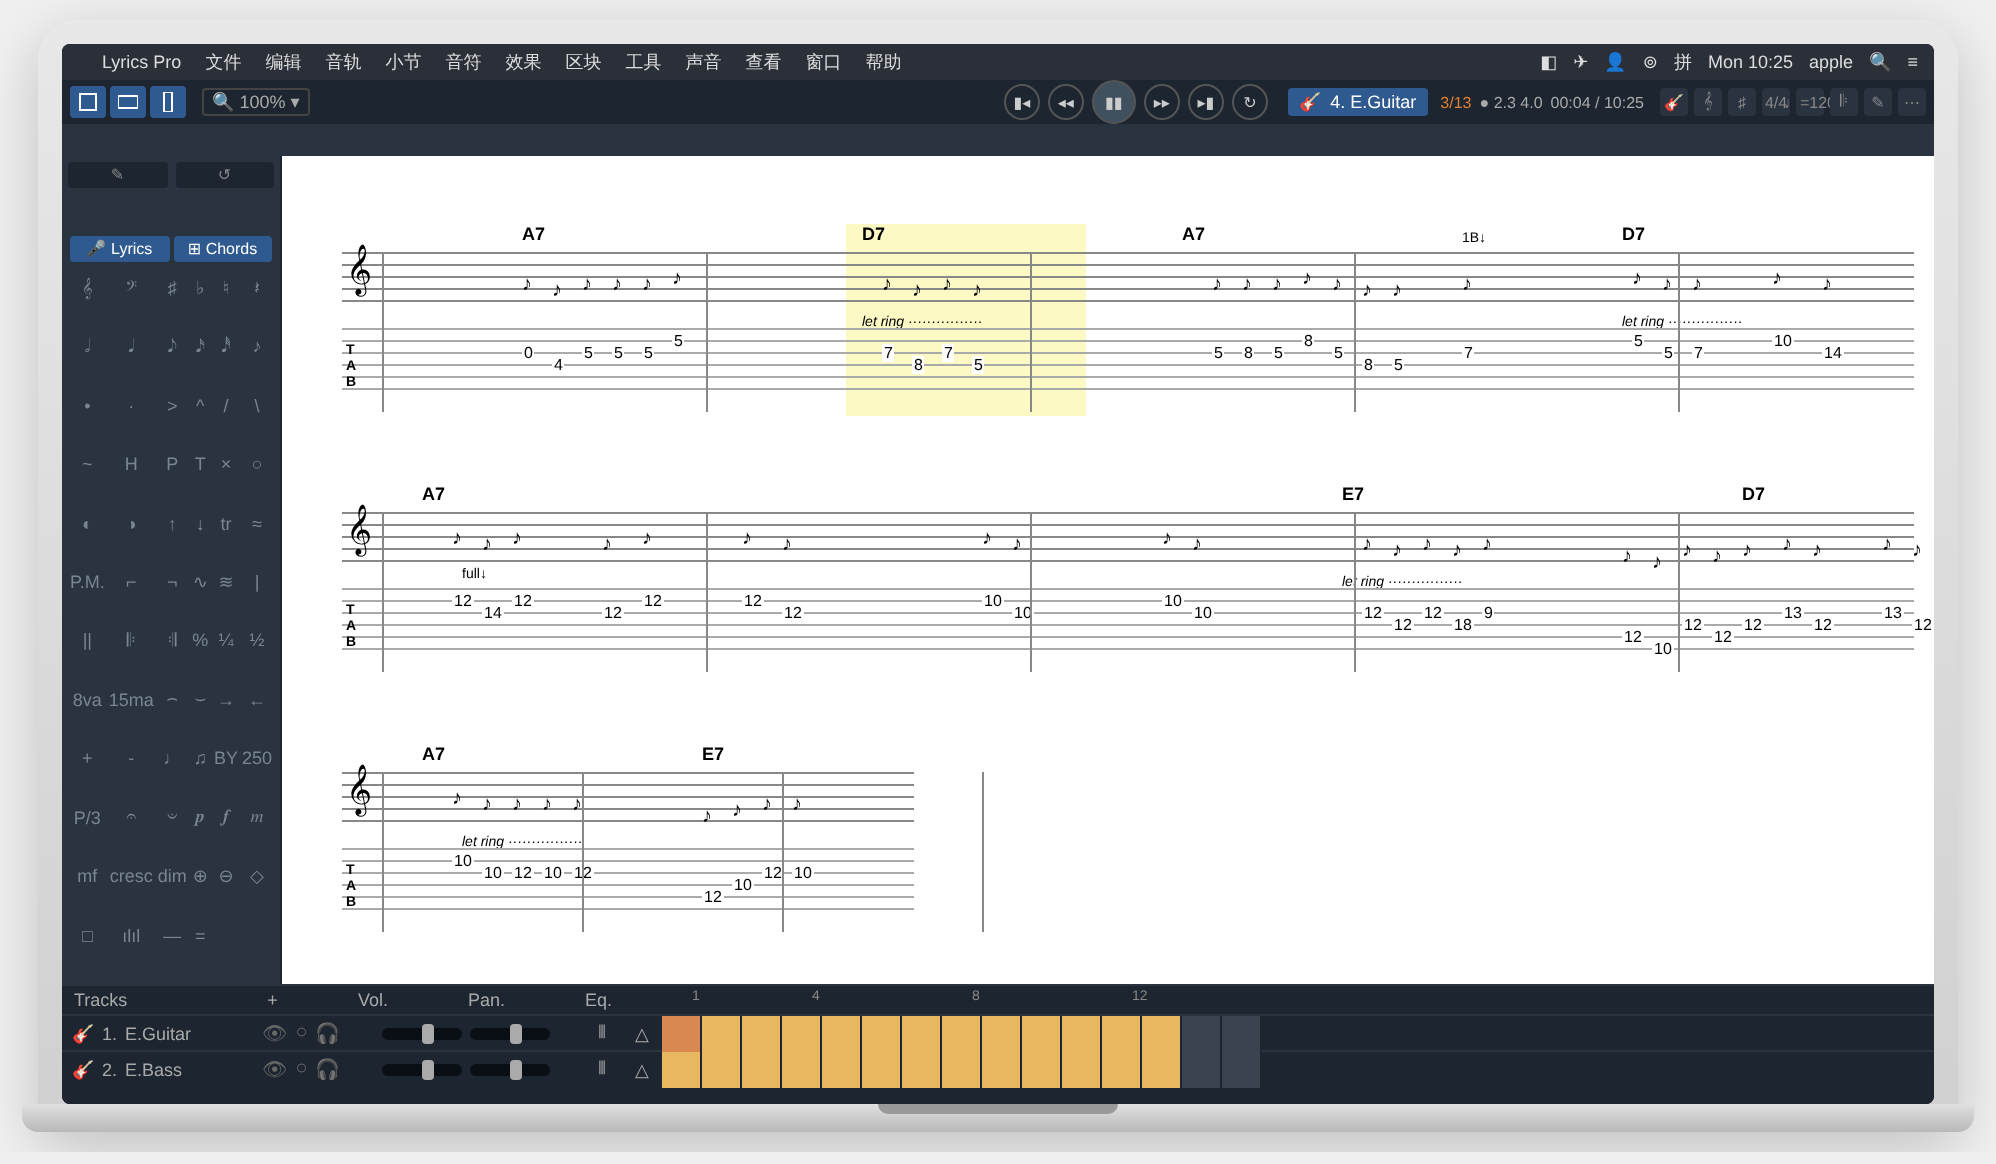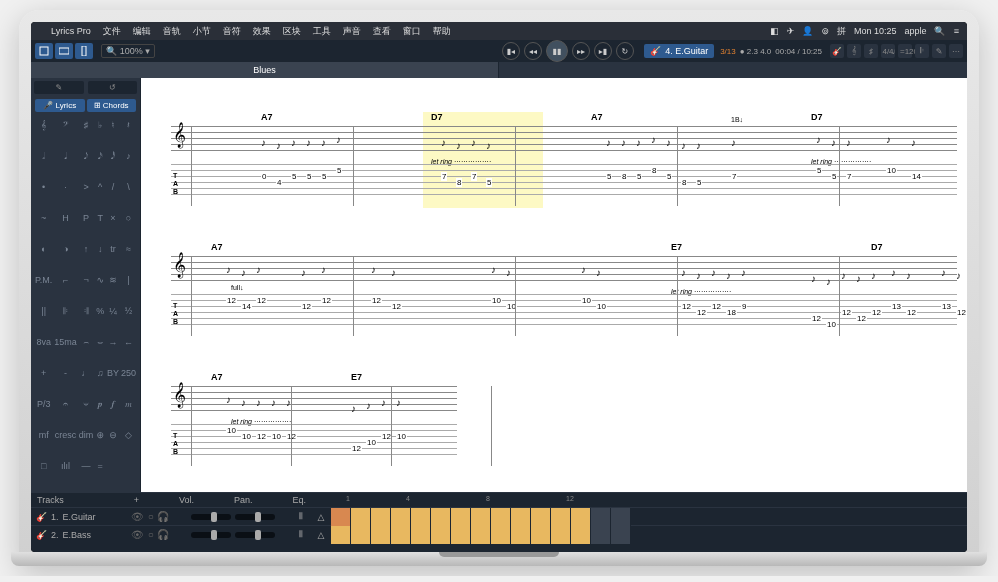--- a/index.html
+++ b/index.html
@@ -26,21 +26,21 @@
 .tb-ico { width: 14px; height: 14px; background: #2a3340; border-radius: 2px; display: flex; align-items: center; justify-content: center; font-size: 8px; color: #888; }
 
 .tabbar { height: 16px; background: #2a3340; display: flex; font-size: 9px; }
 .tab { width: 50%; text-align: center; color: #aaa; line-height: 16px; border-right: 1px solid #1c2530; }
 .tab.active { background: #3a4350; color: #fff; }
 
 .main { flex: 1; display: flex; overflow: hidden; }
 .sidebar { width: 110px; background: #2a3340; border-right: 1px solid #1c2530; display: flex; flex-direction: column; }
 .sb-head { display: flex; gap: 4px; padding: 3px; font-size: 8px; }
 .sb-head div { flex: 1; text-align: center; background: #1c2530; padding: 2px; color: #888; border-radius: 2px; }
-.sb-modes { display: flex; gap: 2px; padding: 2px 4px; }
+.sb-modes { display: flex; gap: 2px; padding: 2px 4px; margin-top: 19px; }
 .sb-mode { flex: 1; background: #2e5a8f; font-size: 8px; color: #fff; padding: 2px; text-align: center; border-radius: 2px; }
 .palette { padding: 4px; display: grid; grid-template-columns: repeat(6, 1fr); gap: 2px; flex: 1; overflow: hidden; }
 .pal-item { height: 14px; color: #7a8594; font-size: 9px; display: flex; align-items: center; justify-content: center; cursor: pointer; }
 
 .score { flex: 1; background: #fff; position: relative; overflow: hidden; }
 .system { position: absolute; left: 30px; right: 10px; }
 .staff { height: 32px; position: relative; }
 .staff-line { position: absolute; left: 0; right: 0; height: 1px; background: #888; }
 .tab-staff { height: 42px; position: relative; margin-top: 6px; }
 .tab-line { position: absolute; left: 0; right: 0; height: 1px; background: #aaa; }
@@ -147,21 +147,20 @@
       <div class="tb-ico">♯</div>
       <div class="tb-ico">4/4</div>
       <div class="tb-ico">♩=<span>120</span></div>
       <div class="tb-ico">𝄆</div>
       <div class="tb-ico">✎</div>
       <div class="tb-ico">⋯</div>
     </div>
   </div>
 
   <div class="tabbar">
-    <div class="tab active">Blues</div>
   </div>
 
   <div class="main">
     <div class="sidebar">
       <div class="sb-head">
         <div>✎</div>
         <div>↺</div>
       </div>
       <div class="sb-modes">
         <div class="sb-mode">🎤 <span>Lyrics</span></div>

